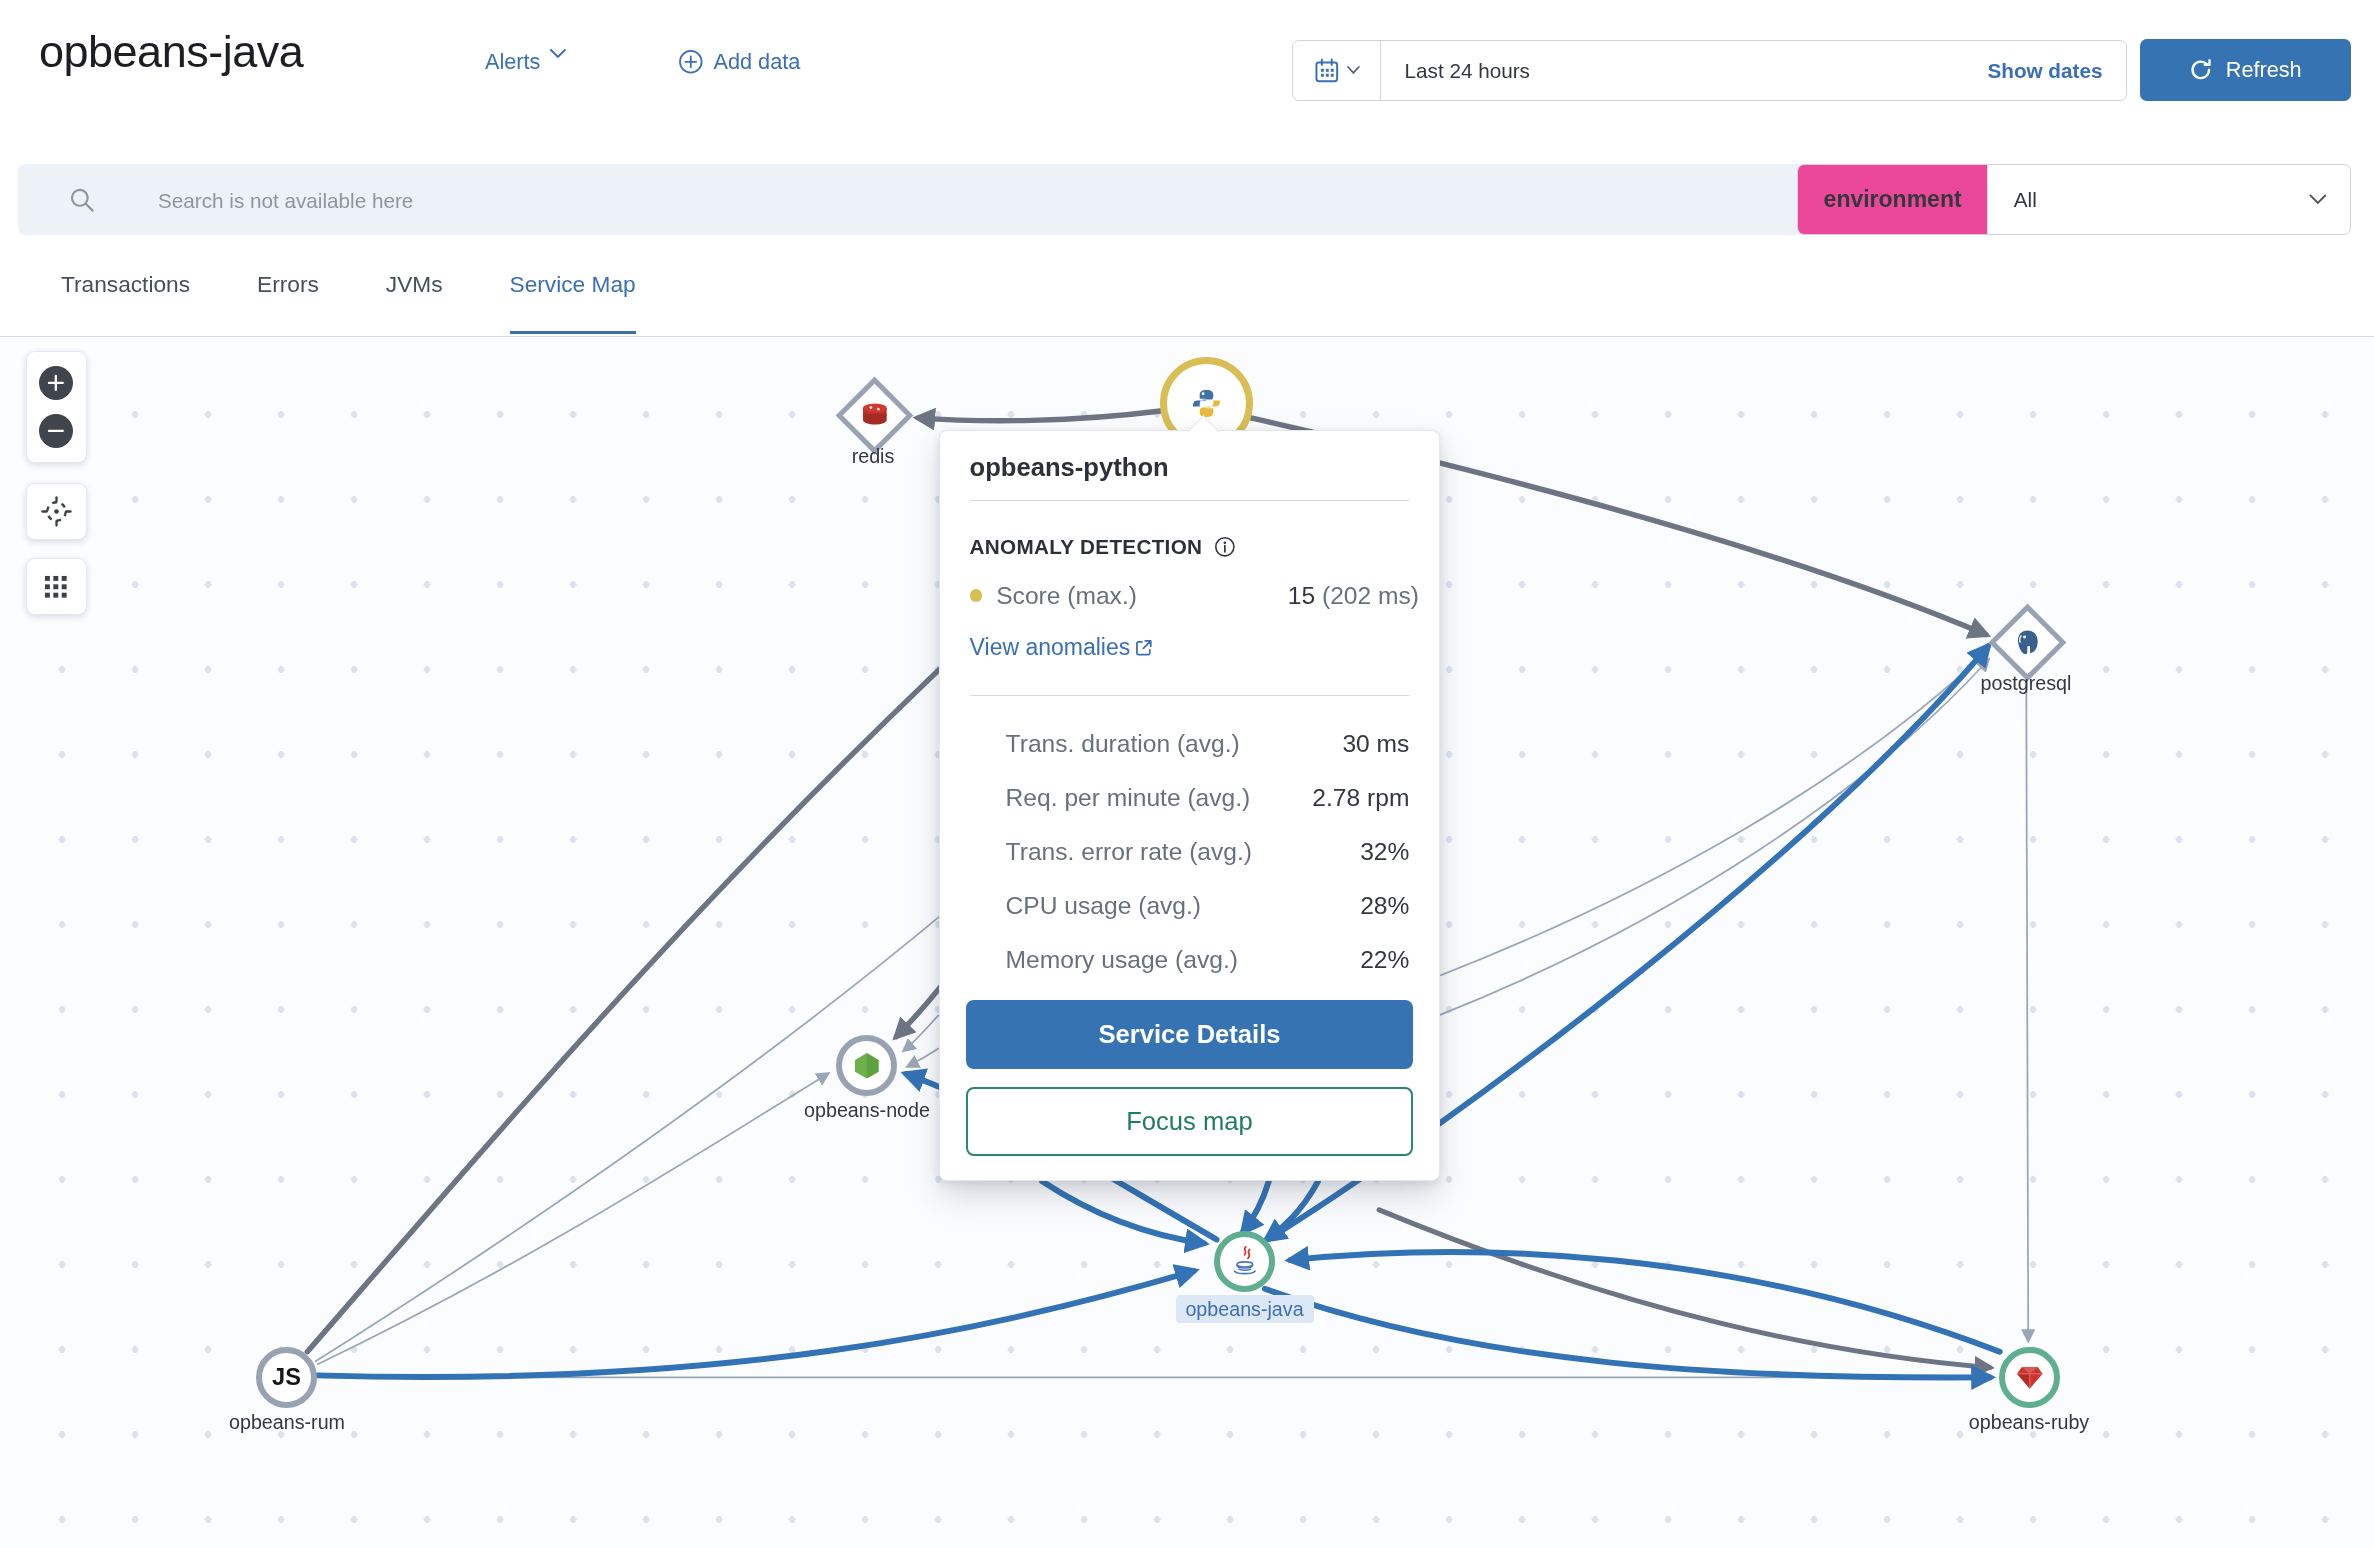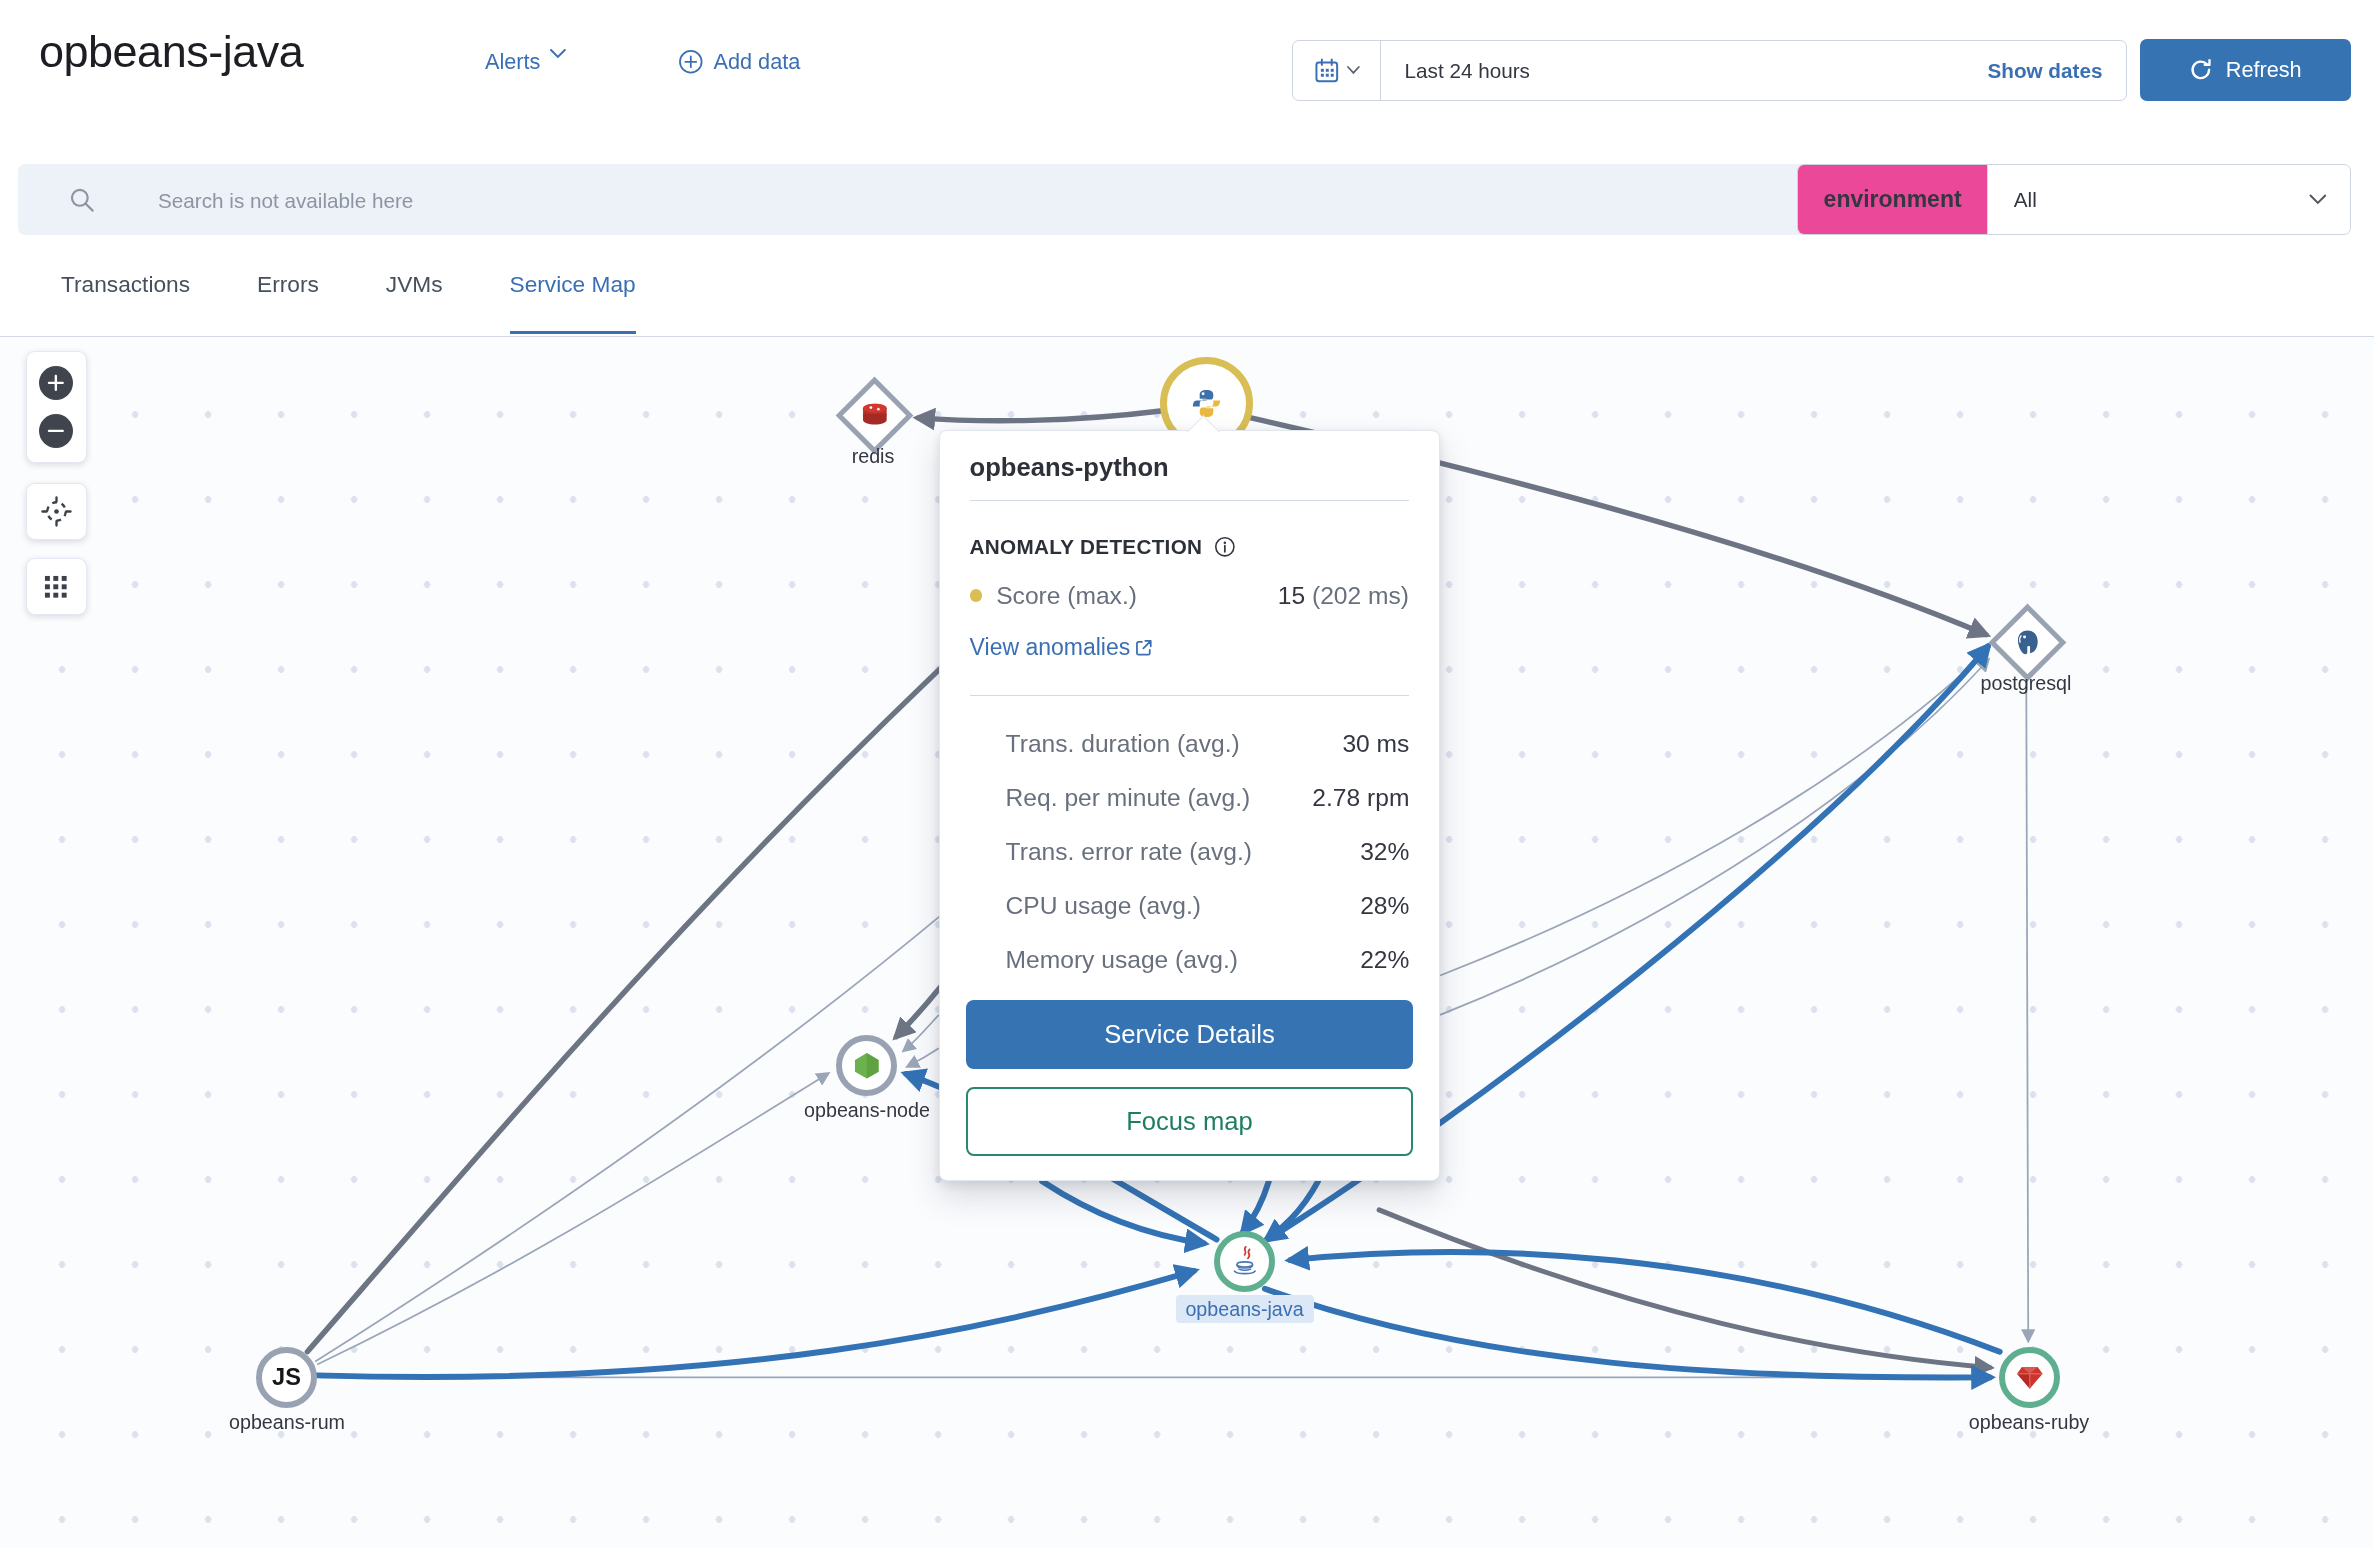--- a/index.html
+++ b/index.html
@@ -54,30 +54,30 @@
   .tpanel{position:absolute;left:25.6px;width:61px;background:#fff;border:1px solid #e4e9f1;border-radius:8.9px;box-shadow:0 2px 5.9px rgba(60,70,90,.18);display:flex;flex-direction:column;align-items:center;justify-content:space-evenly;box-sizing:border-box;}
   .zbtn{width:34px;height:34px;border-radius:50%;background:#3f444d;display:flex;align-items:center;justify-content:center;cursor:pointer;}
 
   
   .popup{position:absolute;left:939px;top:430px;width:501px;height:751px;background:#fff;border:1px solid #e2e7ee;border-radius:7.9px;
          box-shadow:0 15.8px 31.5px rgba(55,65,85,.18),0 3.9px 9.9px rgba(55,65,85,.12);box-sizing:border-box;}
   .popup::before{content:'';position:absolute;left:252px;top:-10.8px;width:21.7px;height:21.7px;background:#fff;transform:rotate(45deg);border-left:1px solid #e2e7ee;border-top:1px solid #e2e7ee;}
   .pp-title{position:absolute;left:29.6px;top:21.7px;font-size:25.6px;font-weight:700;color:#2c3038;}
   .pp-hr{position:absolute;left:29.6px;right:29.6px;height:1px;background:#d3dae6;}
   .pp-section{position:absolute;left:29.6px;top:104px;display:flex;align-items:center;gap:11.8px;font-size:20.7px;font-weight:700;color:#2c3038;letter-spacing:0.3px;}
-  .pp-row{position:absolute;left:29.6px;right:30px;display:flex;align-items:center;justify-content:space-between;font-size:24.6px;}
+  .pp-row{position:absolute;left:29.6px;right:20px;display:flex;align-items:center;justify-content:space-between;font-size:24.6px;}
   .pp-gray{color:#69707d;}
   .pp-dark{color:#343741;}
   .score-left{display:flex;align-items:center;gap:13.8px;}
   .score-dot{width:12.8px;height:12.8px;border-radius:50%;background:var(--ring_warning);}
   .pp-link{position:absolute;left:29.6px;top:203px;display:flex;align-items:center;gap:4px;font-size:23px;color:var(--link_blue);cursor:pointer;}
   .pp-metrics{position:absolute;left:29.6px;right:29.6px;top:286px;}
   .pp-mrow{height:54px;display:flex;align-items:center;justify-content:space-between;font-size:24.6px;margin-left:36px;}
   .pp-btn{position:absolute;left:25.6px;right:25.6px;height:69px;border-radius:7.9px;display:flex;align-items:center;justify-content:center;font-size:25.6px;cursor:pointer;box-sizing:border-box;}
-  .pp-btn.primary{top:569px;background:var(--button_blue);color:#fff;font-weight:400;}
+  .pp-btn.primary{top:569px;background:var(--button_blue);color:#fff;font-weight:700;}
   .pp-btn.secondary{top:656px;background:#fff;border:2px solid #2a8770;color:var(--teal);font-weight:500;}
 </style>
 </head>
 <body>
 
 <div class="page">
 
   <div class="title">opbeans-java</div>
 
   <div class="hlink alerts">

